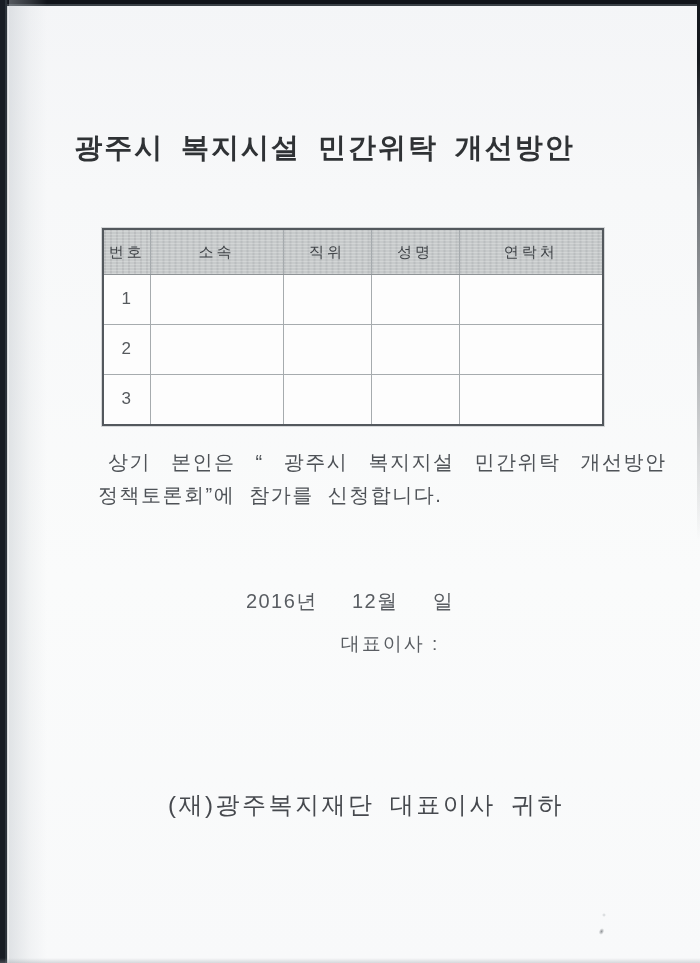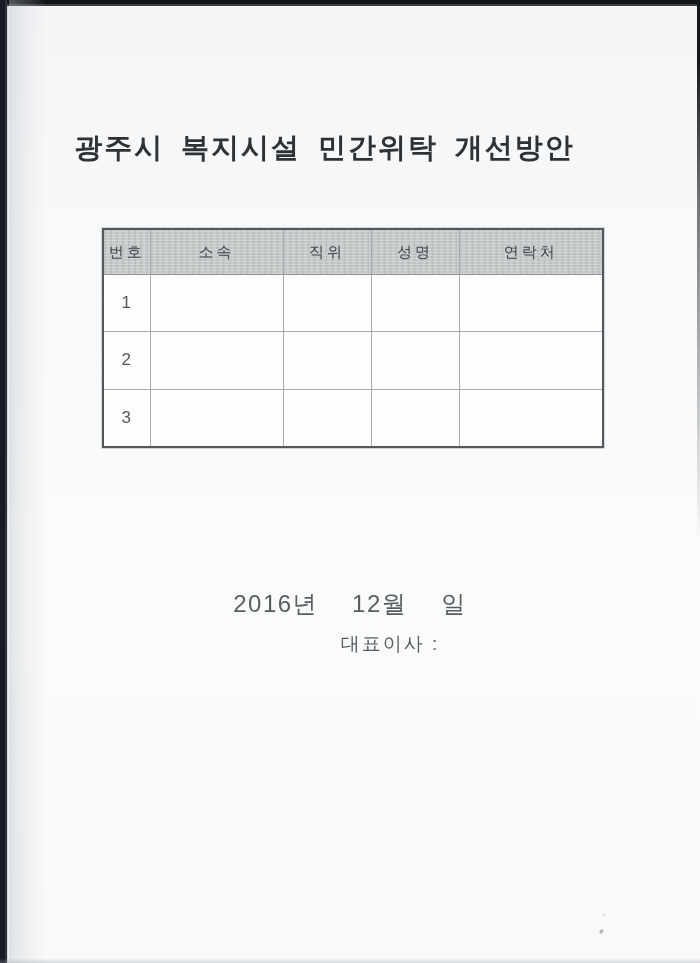--- a/index.html
+++ b/index.html
@@ -41,21 +41,21 @@
     position:absolute;left:0;top:126px;width:635px;margin:0;
     text-align:center;
     font-size:28px;font-weight:bold;line-height:44px;
     color:#2f3235;letter-spacing:2px;word-spacing:7px;
   }
   .title .line2{display:block;letter-spacing:3px;}
   .title .line1{display:block;padding-left:14px;}
   
   .ptable{
     position:absolute;left:102px;top:228px;
-    width:500px;height:220px;
+    width:500px;height:198px;
     border-collapse:collapse;table-layout:fixed;
     box-sizing:border-box;
     border:2px solid #53585d;
     box-shadow:0 0 0 1px rgba(90,95,100,.22);
     background:#fdfdfd;
   }
   .ptable th,.ptable td{
     border:1px solid #a6abae;
     padding:0;vertical-align:middle;
   }
@@ -79,21 +79,21 @@
   .bodytext{
     position:absolute;left:98px;top:446px;width:508px;margin:0;
     font-size:20px;line-height:33px;
     color:#4e5257;letter-spacing:1.5px;
   }
   .bodytext .bl1{display:block;padding-left:10px;word-spacing:13px;white-space:nowrap;}
   .bodytext .bl2{display:block;word-spacing:7px;white-space:nowrap;}
   
   .dateline{
     position:absolute;left:0;top:588px;width:700px;
-    text-align:center;font-size:24px;color:#595d62;letter-spacing:1.5px;
+    text-align:center;font-size:20px;color:#595d62;letter-spacing:1.5px;
   }
   .dateline .gap{margin-right:34px;}
   .applicant{
     position:absolute;left:0;top:631px;width:700px;
     text-align:center;text-indent:80px;
     font-size:19px;color:#595d62;letter-spacing:2px;
   }
   
   .closing{
     position:absolute;left:0;top:789px;width:700px;
@@ -161,24 +161,29 @@
       <tr>
         <td class="num">3</td>
         <td></td>
         <td></td>
         <td></td>
         <td></td>
       </tr>
     </tbody>
   </table>
 
+  <p class="bodytext">
+    <span class="bl1">상기 본인은 “ 광주시 복지지설 민간위탁 개선방안</span>
+    <span class="bl2">정책토론회”에 참가를 신청합니다.</span>
+  </p>
 
   <div class="dateline">
     <span class="gap">2016년</span><span class="gap">12월</span><span>일</span>
   </div>
 
   <div class="applicant">대표이사 :</div>
 
+  <div class="closing">(재)광주복지재단 대표이사 귀하</div>
 
   <div class="speck1"></div>
   <div class="speck2"></div>
 
 </div>
 
 </body></html>

